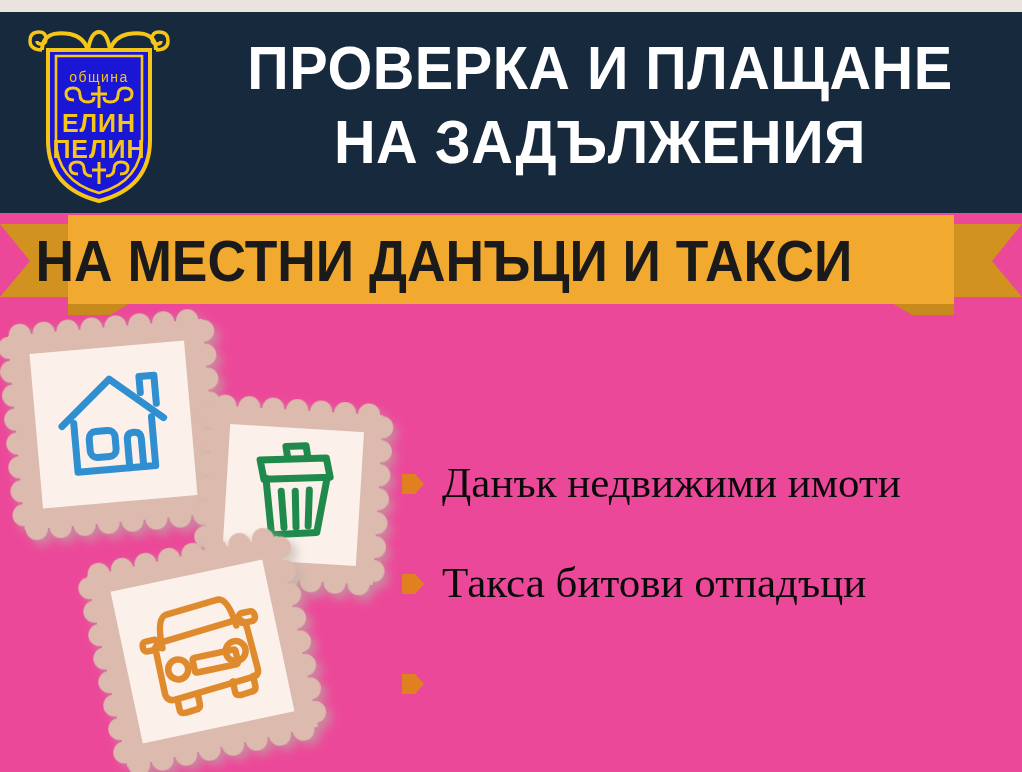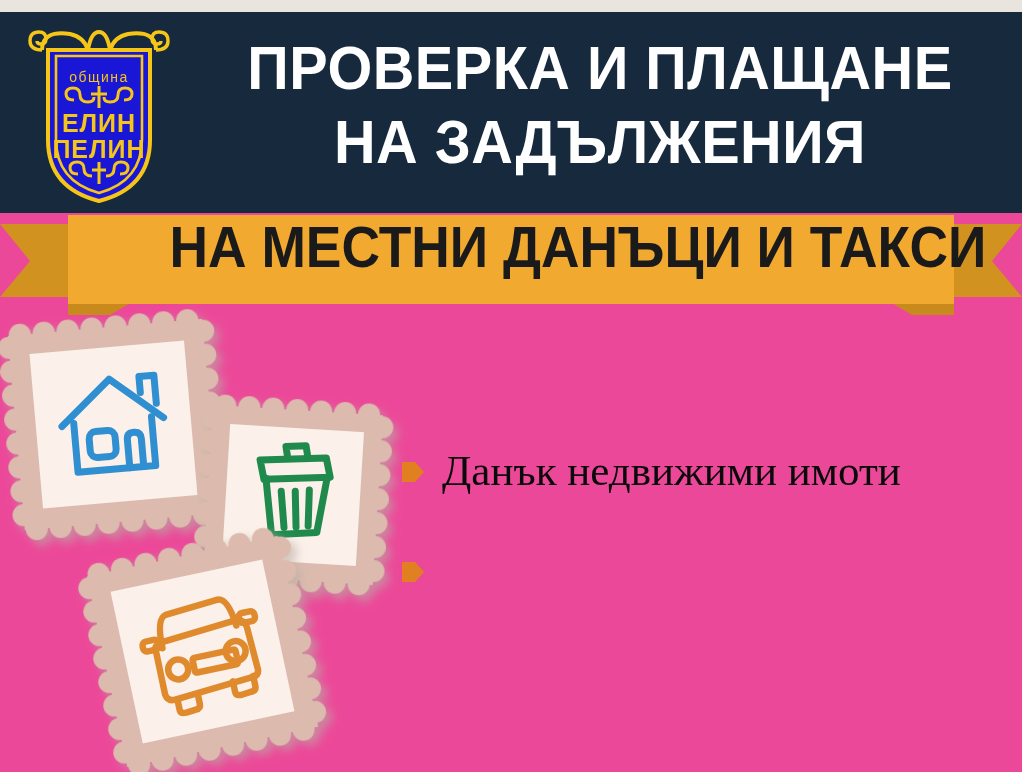--- a/index.html
+++ b/index.html
@@ -40,22 +40,22 @@
     transform-origin:center;
     white-space:nowrap;
   }
   .title-line.l1{margin-top:10px;}
   .title-line.l2{margin-top:13px;}
 
   
   .ribbon{position:absolute;left:0;top:199px;width:1022px;height:110px;z-index:20;}
   .ribbon svg{display:block;width:1022px;height:110px;}
   .ribbon-text{
-    position:absolute;left:0;top:191px;width:1022px;height:86px;
-    display:flex;align-items:center;justify-content:flex-end;
+    position:absolute;left:0;top:205px;width:1022px;height:86px;
+    display:flex;align-items:center;justify-content:flex-start;
     z-index:22;
     pointer-events:none;
   }
   .ribbon-text span{
     font-family:"Liberation Sans", sans-serif;
     font-weight:700;
     font-size:58px;
     color:#1a1a1a;
     letter-spacing:0px;
     transform:scaleX(0.92);
@@ -66,21 +66,21 @@
   .stamps{position:absolute;left:0;top:300px;width:430px;height:472px;z-index:10;}
   .stamp{position:absolute;}
   .stamp svg{display:block;overflow:visible;}
 
   .stamp-house{left:6px;top:5px;transform:rotate(-5deg);}
   .stamp-trash{left:198px;top:88px;transform:rotate(3.5deg);}
   .stamp-car{left:95px;top:232px;transform:rotate(-12deg);}
 
   
   .bullets{
-    position:absolute;left:402px;top:408px;width:620px;height:300px;z-index:12;text-align:center;
+    position:absolute;left:402px;top:420px;width:620px;height:300px;z-index:12;text-align:center;
   }
   .bullet-row{
     display:flex;align-items:center;
     height:100px;
   }
   .bullet-mark{
     width:22px;height:26px;flex:0 0 22px;margin-right:18px;margin-top:4px;
   }
   .bullet-mark svg{display:block;width:22px;height:26px;}
   .bullet-label{
@@ -336,23 +336,31 @@
 
     <div class="bullet-row">
       <span class="bullet-mark">
         <svg viewBox="0 0 22 26" xmlns="http://www.w3.org/2000/svg">
           <path d="M0 3 L13 3 L22 13 L13 23 L0 23 Z" fill="#e08020"></path>
         </svg>
       </span>
       <span class="bullet-label">Данък недвижими имоти</span>
     </div>
 
-
     <div class="bullet-row">
       <span class="bullet-mark">
         <svg viewBox="0 0 22 26" xmlns="http://www.w3.org/2000/svg">
           <path d="M0 3 L13 3 L22 13 L13 23 L0 23 Z" fill="#e08020"></path>
         </svg>
       </span>
+      <span class="bullet-label">Такса битови отпадъци</span>
+    </div>
+
+    <div class="bullet-row">
+      <span class="bullet-mark">
+        <svg viewBox="0 0 22 26" xmlns="http://www.w3.org/2000/svg">
+          <path d="M0 3 L13 3 L22 13 L13 23 L0 23 Z" fill="#e08020"></path>
+        </svg>
+      </span>
     </div>
   </div>
 
 </div>
 
 </body></html>

